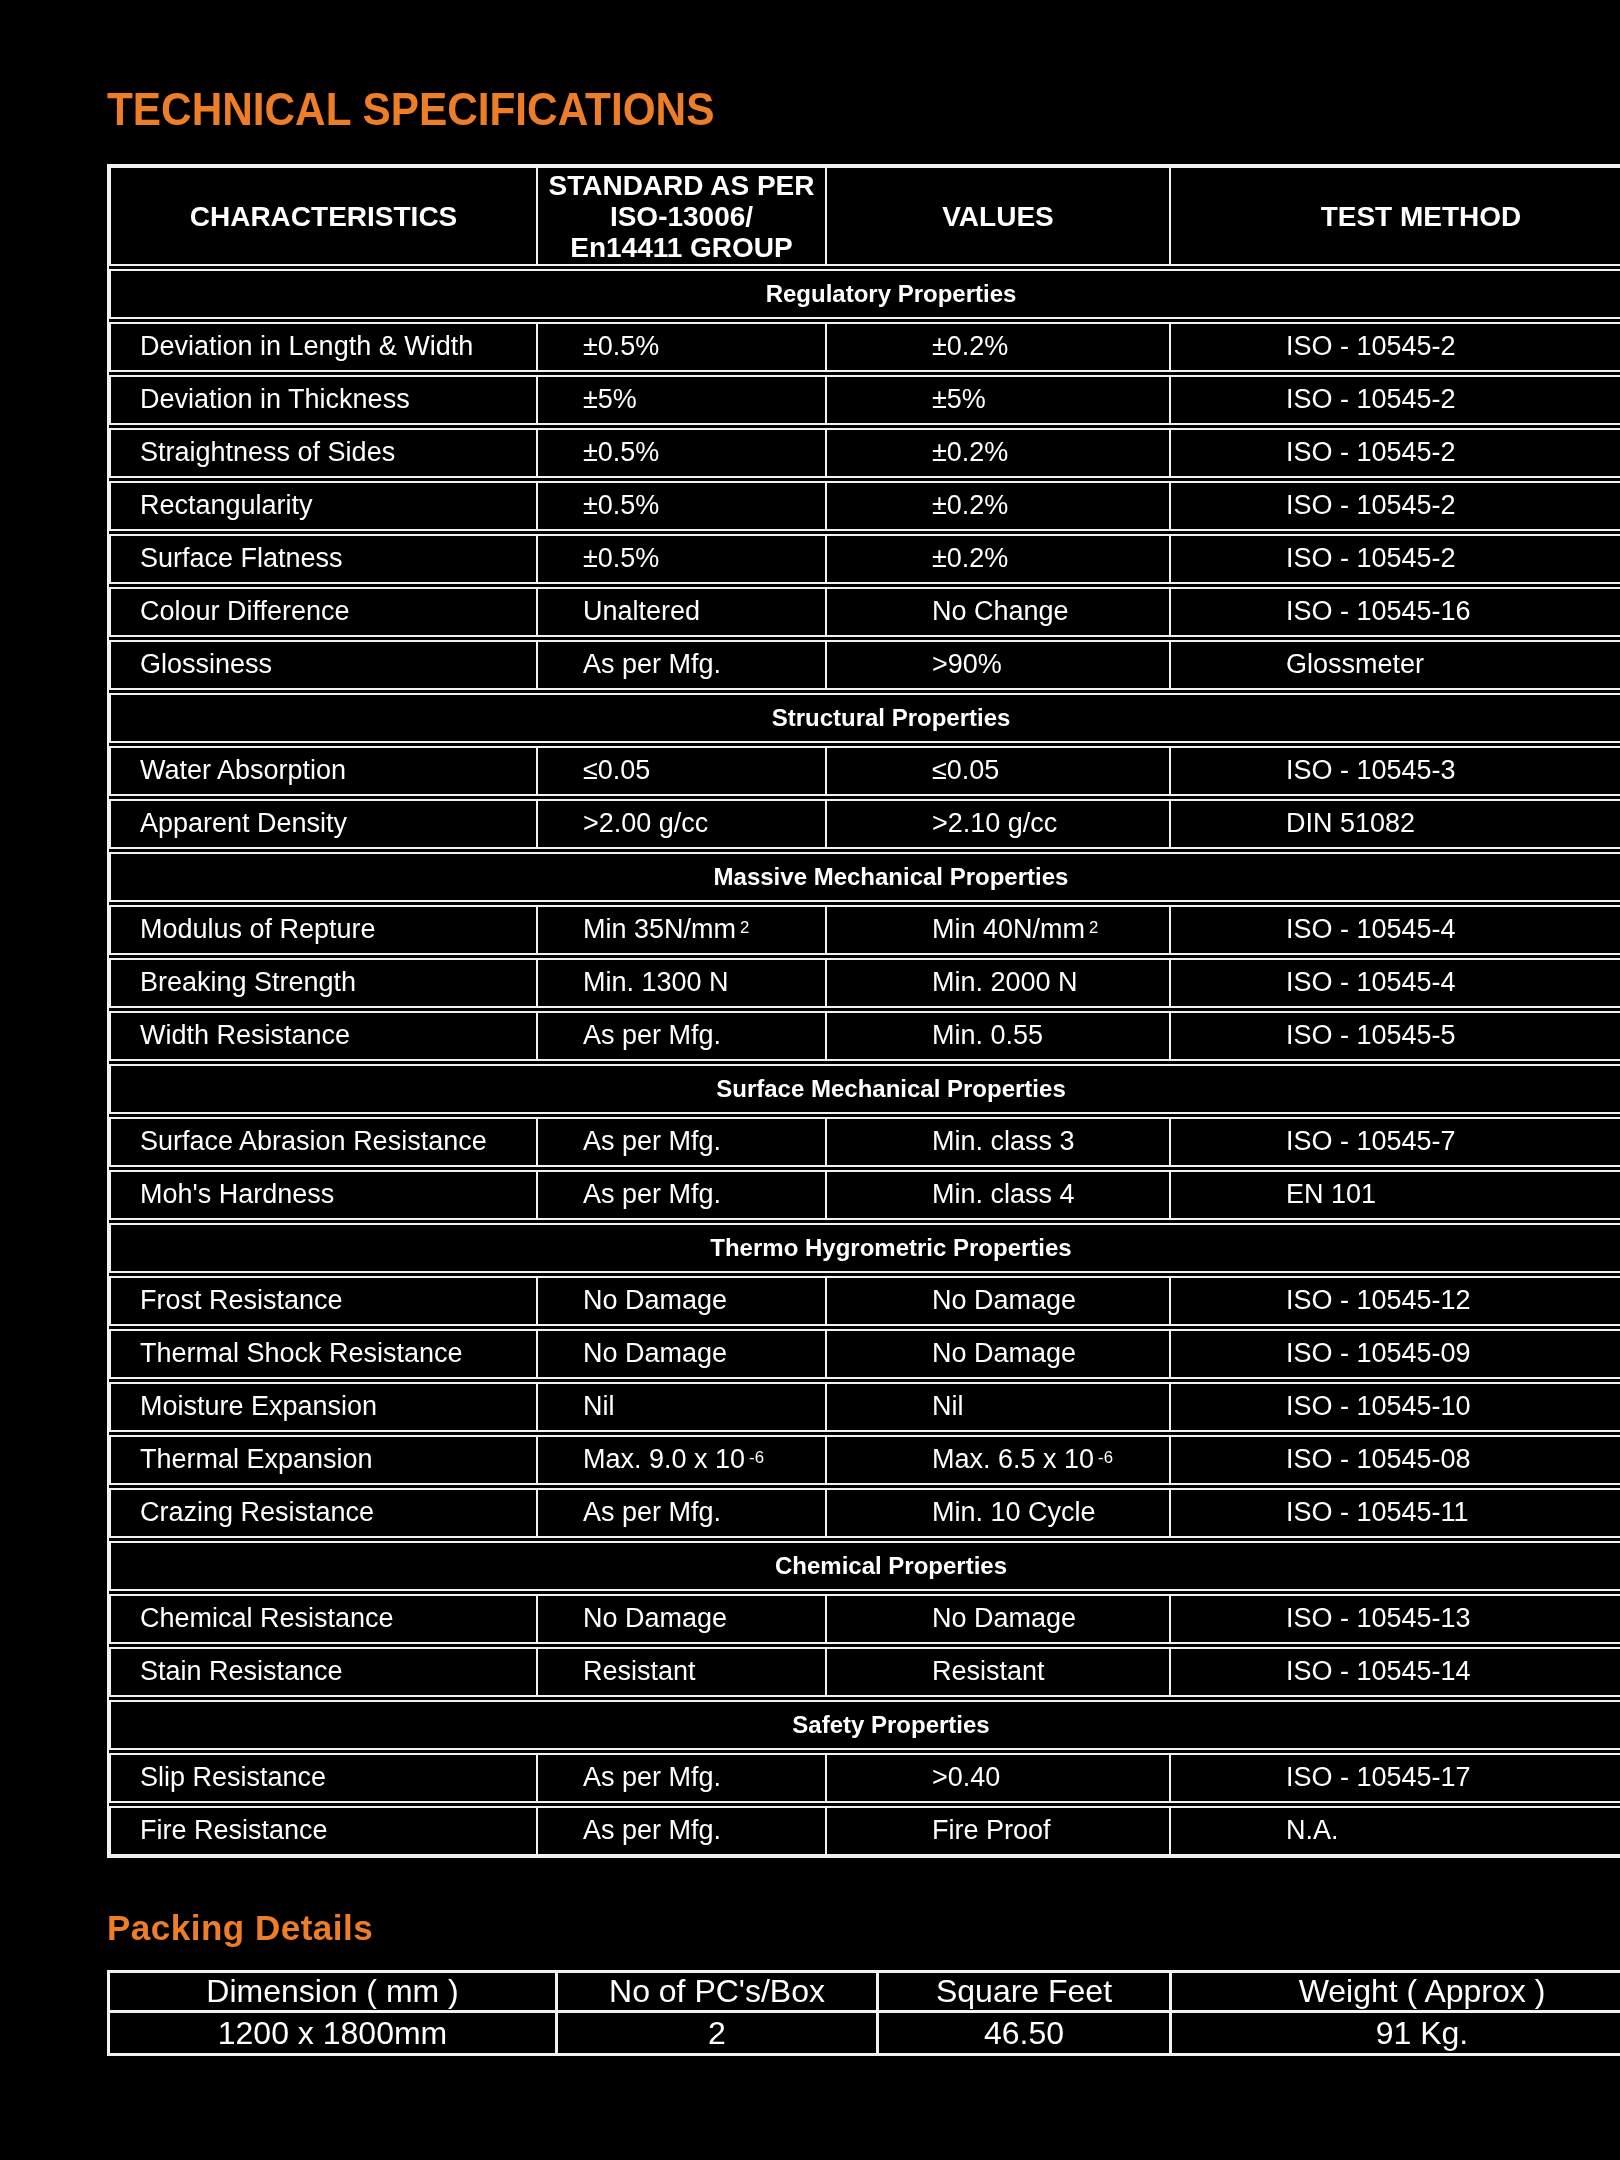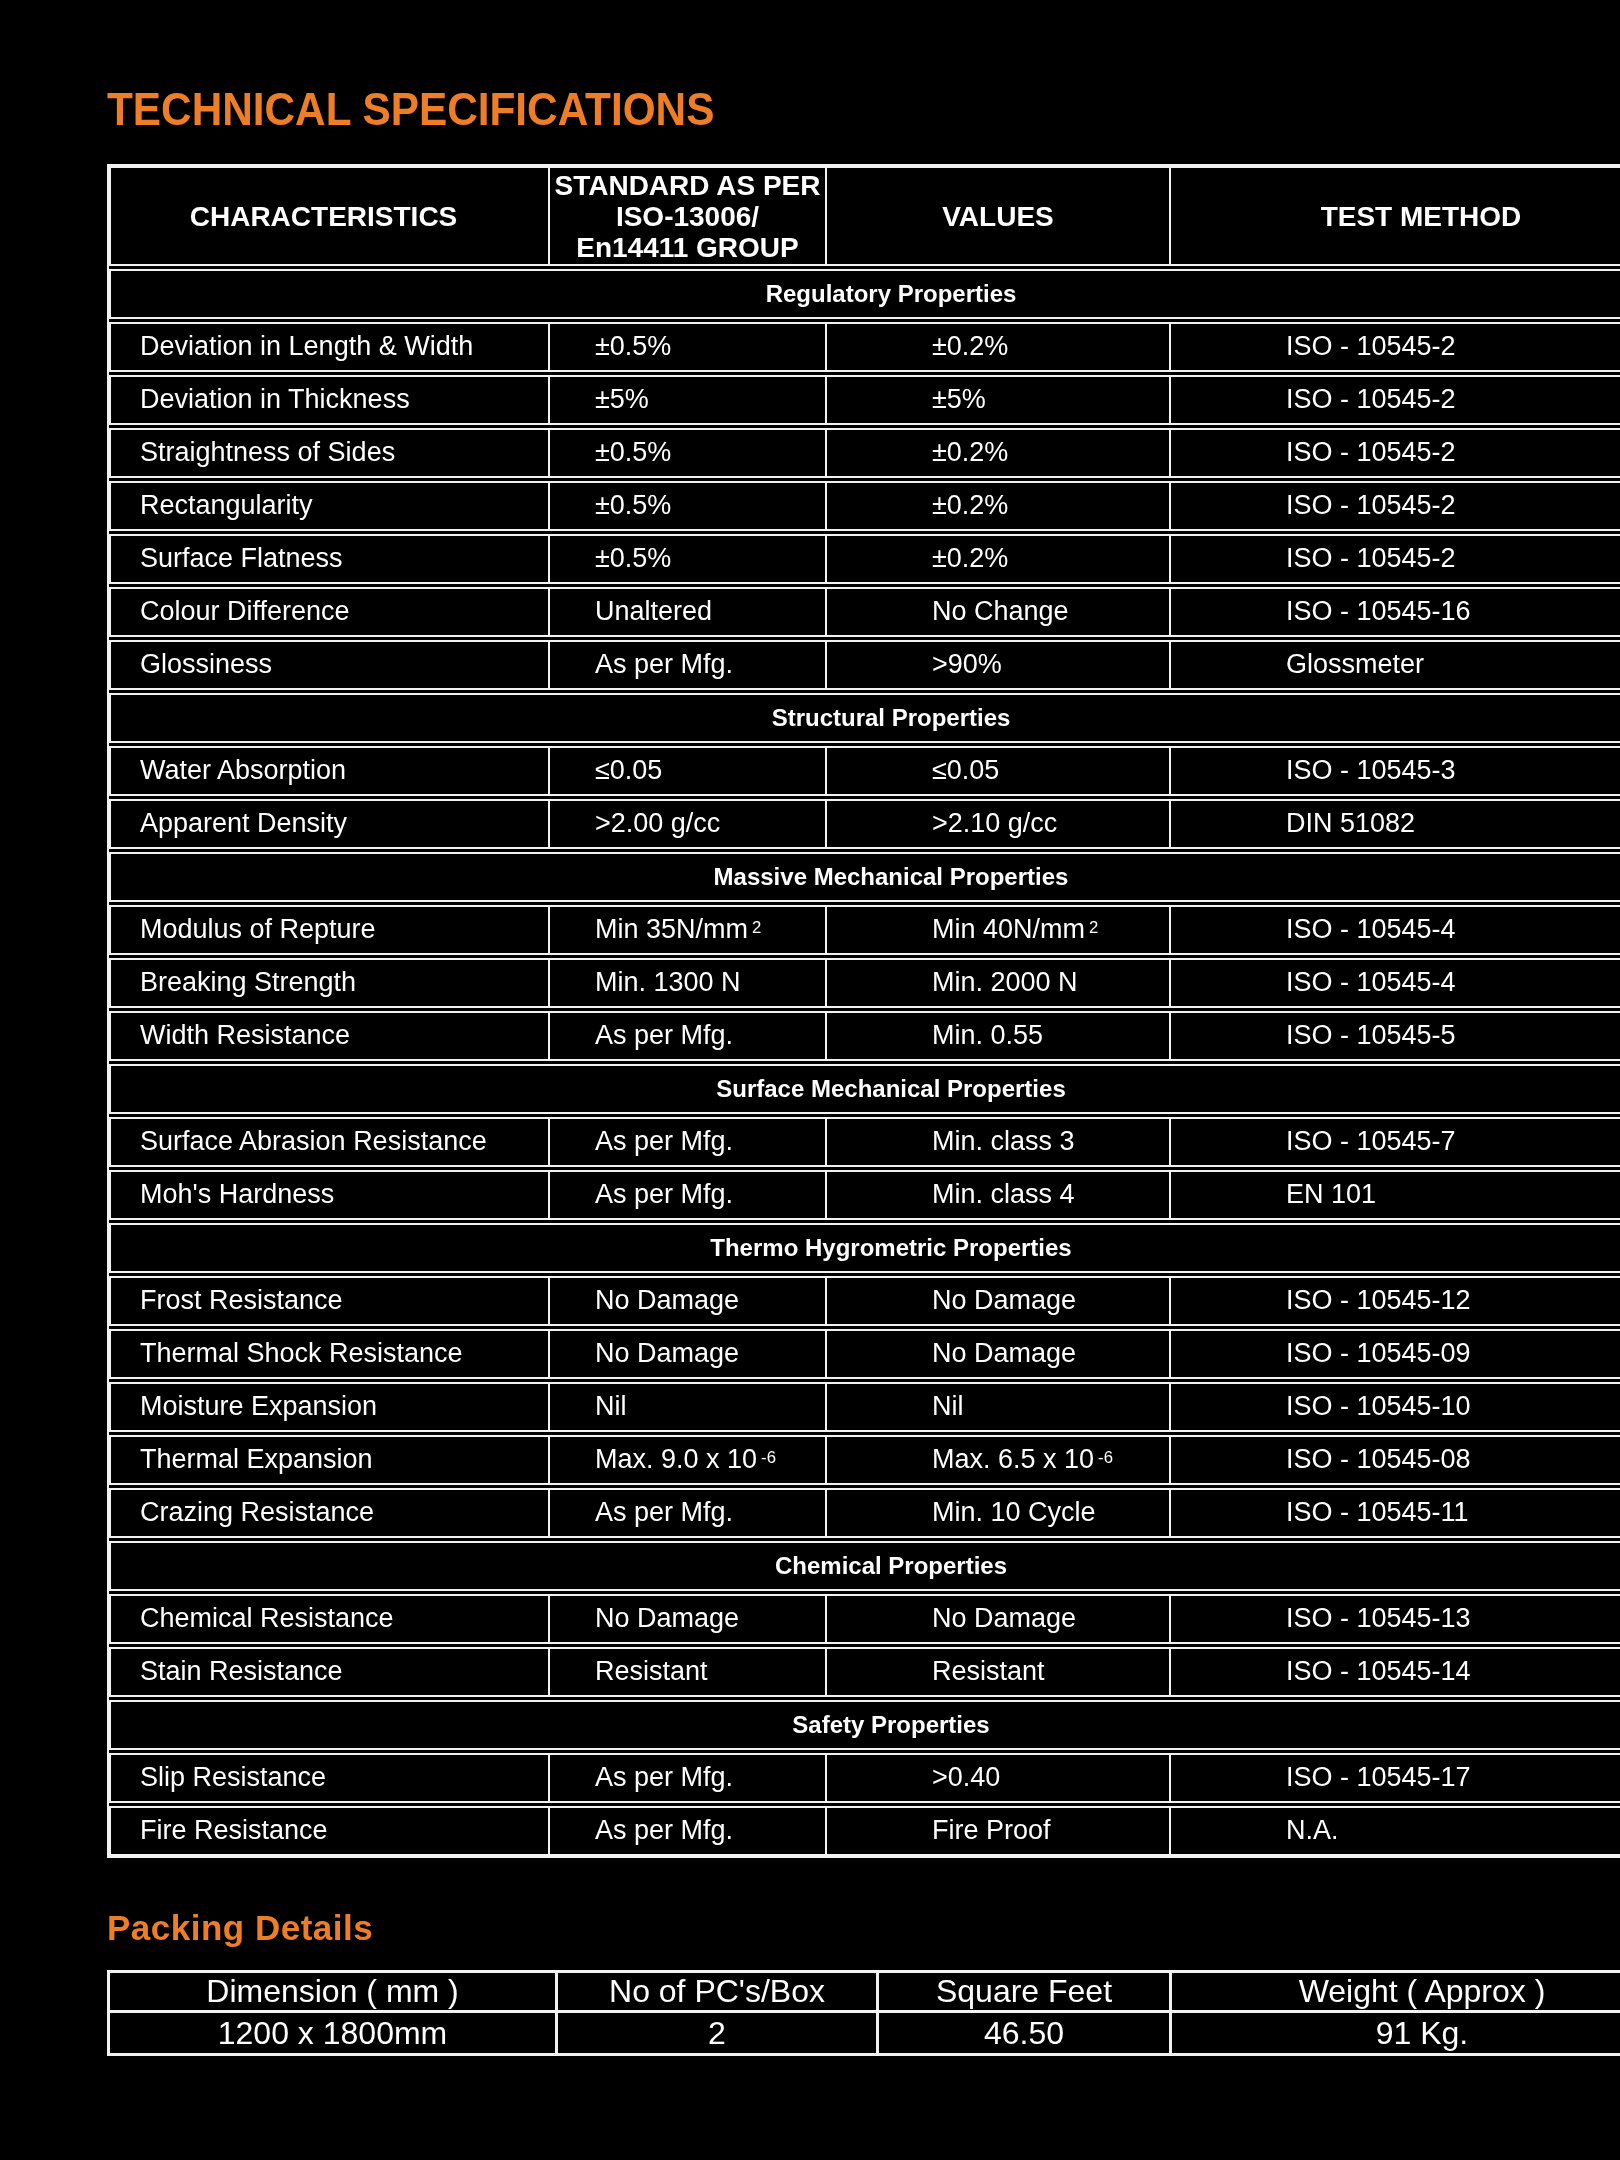--- a/index.html
+++ b/index.html
@@ -34,21 +34,21 @@
   .spec-body{display:flex;flex-direction:column;gap:3px;}
   .trow{
     display:grid;grid-template-columns:425px 289px 344px 1fr;
     border:2px solid var(--line);
     min-height:50px;background:var(--bg);
   }
   .trow.header{min-height:100px;}
   .cell{display:flex;align-items:center;font-size:27px;line-height:1.1;}
   .cell + .cell{border-left:2px solid var(--line);}
   .cell.c1{padding-left:29px;}
-  .cell.c2{padding-left:45px;margin-left:12px;}
+  .cell.c2{padding-left:45px;}
   .cell.c3{padding-left:105px;}
   .cell.c4{padding-left:115px;text-align:center;}
   .trow.header .cell{
     justify-content:center;text-align:center;
     padding:0;font-weight:bold;font-size:28px;line-height:31px;
     white-space:pre-line;
   }
   .section-row{
     display:flex;align-items:center;justify-content:center;
     border:2px solid var(--line);min-height:50px;

